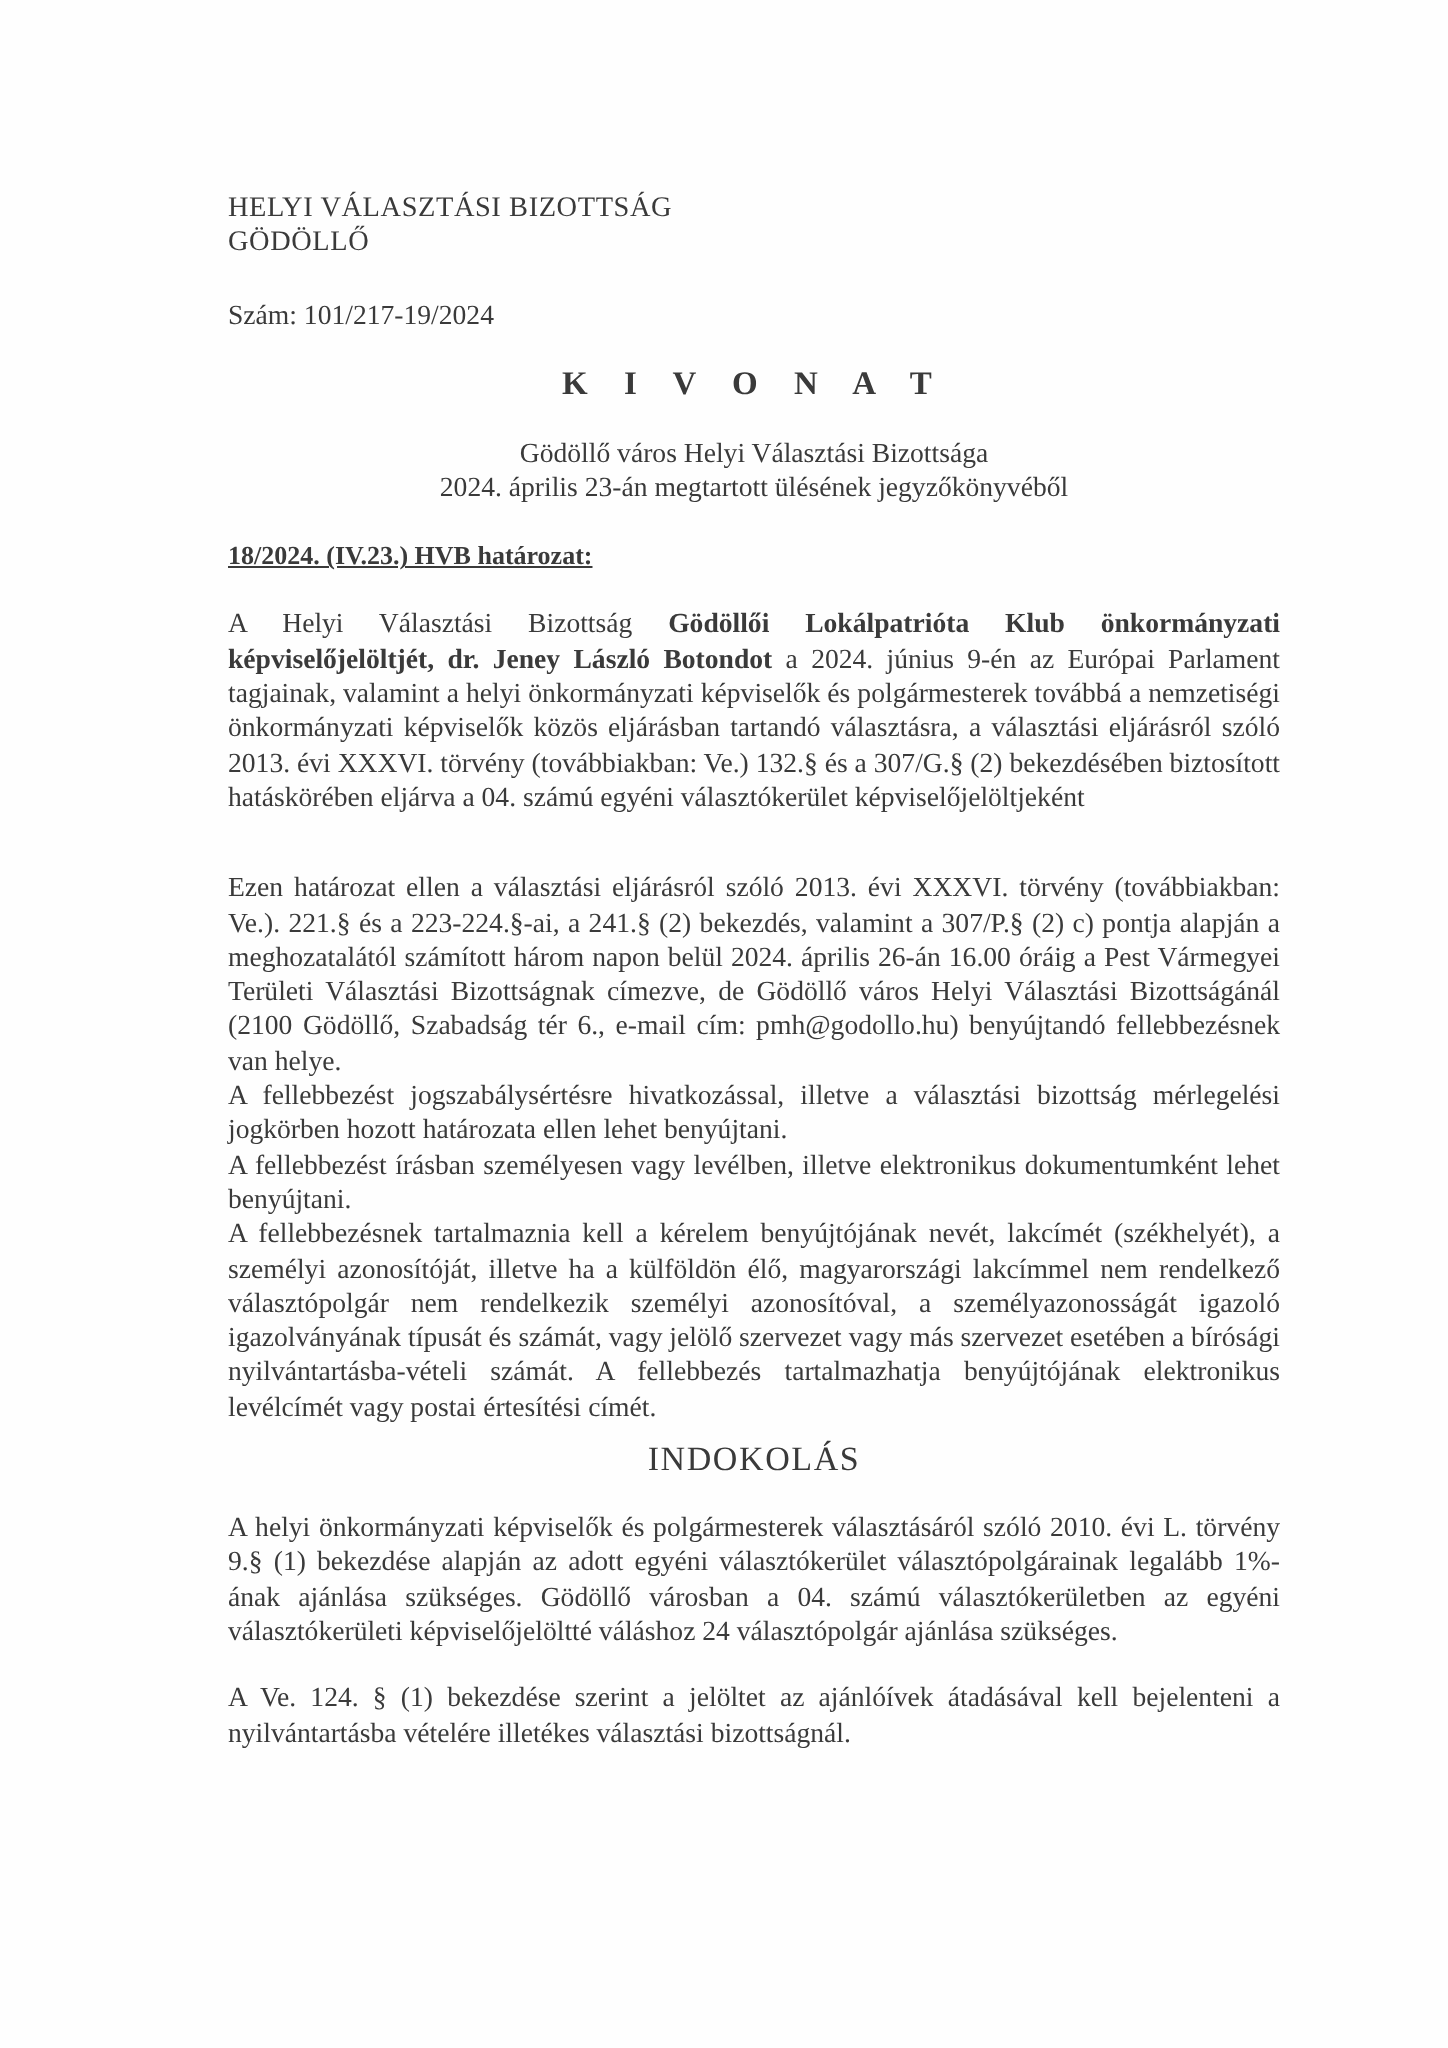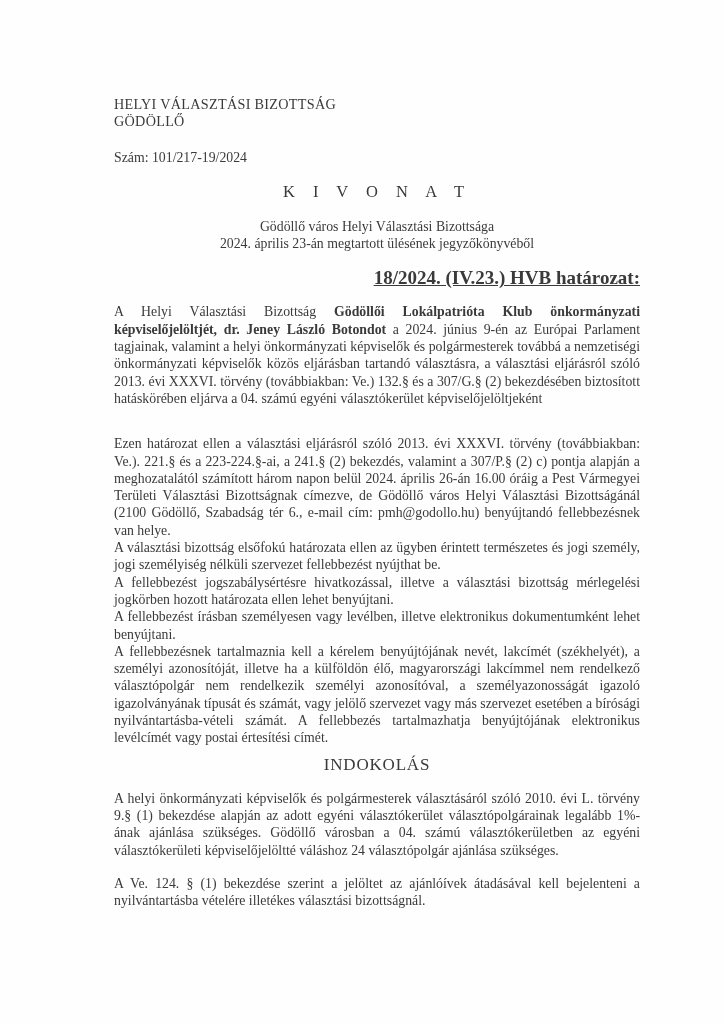--- a/index.html
+++ b/index.html
@@ -25,32 +25,32 @@
     font-size: 14.2px;
     letter-spacing: 0.3px;
   }
   .doc-number {
     margin-top: 18px;
   }
   .doc-title {
     margin: 16px 0 0 0;
     text-align: center;
     font-size: 16.5px;
-    font-weight: normal;
+    font-weight: bold;
     letter-spacing: 7px;
     line-height: 20px;
   }
   .subtitle {
     margin-top: 16px;
     text-align: center;
   }
   .decision-heading {
     margin: 17px 0 0 0;
-    text-align: right;
-    font-size: 19px;
+    text-align: left;
+    font-size: 13px;
     font-weight: bold;
     text-decoration: underline;
     line-height: 18px;
   }
   p {
     margin: 0;
     text-align: justify;
   }
   .decision-par {
     margin-top: 16px;
@@ -96,21 +96,20 @@
 
   <h2 class="decision-heading">18/2024. (IV.23.) HVB határozat:</h2>
 
   <p class="decision-par">
     <span>A Helyi Választási Bizottság </span><b>Gödöllői Lokálpatrióta Klub önkormányzati képviselőjelöltjét, dr. Jeney László Botondot</b><span> a 2024. június 9-én az Európai Parlament tagjainak, valamint a helyi önkormányzati képviselők és polgármesterek továbbá a nemzetiségi önkormányzati képviselők közös eljárásban tartandó választásra, a választási eljárásról szóló 2013. évi XXXVI. törvény (továbbiakban: Ve.) 132.§ és a 307/G.§ (2) bekezdésében biztosított hatáskörében eljárva a 04. számú egyéni választókerület képviselőjelöltjeként</span>
   </p>
 
 
   <div class="appeal">
     <p>Ezen határozat ellen a választási eljárásról szóló 2013. évi XXXVI. törvény (továbbiakban: Ve.). 221.§ és a 223-224.§-ai, a 241.§ (2) bekezdés, valamint a 307/P.§ (2) c) pontja alapján a meghozatalától számított három napon belül 2024. április 26-án 16.00 óráig a Pest Vármegyei Területi Választási Bizottságnak címezve, de Gödöllő város Helyi Választási Bizottságánál (2100 Gödöllő, Szabadság tér 6., e-mail cím: pmh@godollo.hu) benyújtandó fellebbezésnek van helye.</p>
-    <p>A választási bizottság elsőfokú határozata ellen az ügyben érintett természetes és jogi személy, jogi személyiség nélküli szervezet fellebbezést nyújthat be.</p>
     <p>A fellebbezést jogszabálysértésre hivatkozással, illetve a választási bizottság mérlegelési jogkörben hozott határozata ellen lehet benyújtani.</p>
     <p>A fellebbezést írásban személyesen vagy levélben, illetve elektronikus dokumentumként lehet benyújtani.</p>
     <p>A fellebbezésnek tartalmaznia kell a kérelem benyújtójának nevét, lakcímét (székhelyét), a személyi azonosítóját, illetve ha a külföldön élő, magyarországi lakcímmel nem rendelkező választópolgár nem rendelkezik személyi azonosítóval, a személyazonosságát igazoló igazolványának típusát és számát, vagy jelölő szervezet vagy más szervezet esetében a bírósági nyilvántartásba-vételi számát. A fellebbezés tartalmazhatja benyújtójának elektronikus levélcímét vagy postai értesítési címét.</p>
   </div>
 
   <h2 class="reasoning-heading">INDOKOLÁS</h2>
 
   <div class="reasoning">
     <p>A helyi önkormányzati képviselők és polgármesterek választásáról szóló 2010. évi L. törvény 9.§ (1) bekezdése alapján az adott egyéni választókerület választópolgárainak legalább 1%-ának ajánlása szükséges. Gödöllő városban a 04. számú választókerületben az egyéni választókerületi képviselőjelöltté váláshoz 24 választópolgár ajánlása szükséges.</p>
     <p>A Ve. 124. § (1) bekezdése szerint a jelöltet az ajánlóívek átadásával kell bejelenteni a nyilvántartásba vételére illetékes választási bizottságnál.</p>

